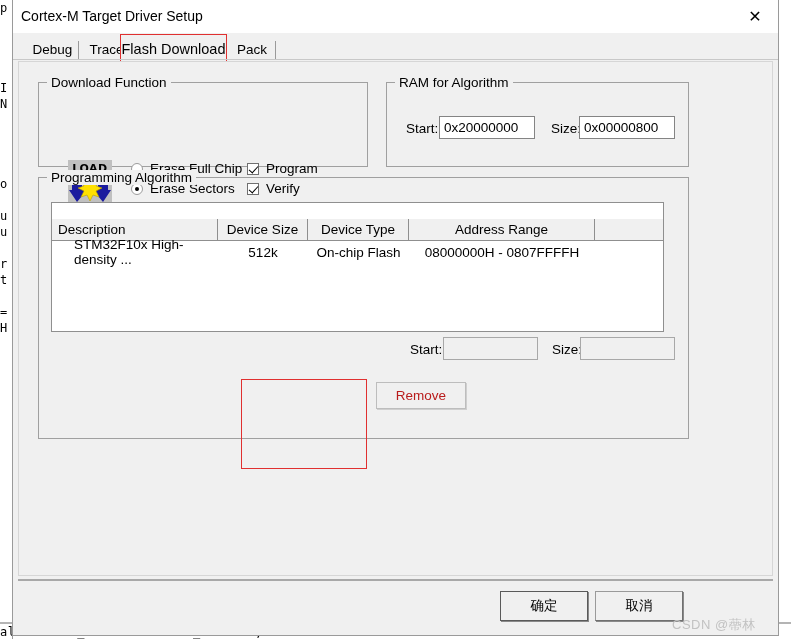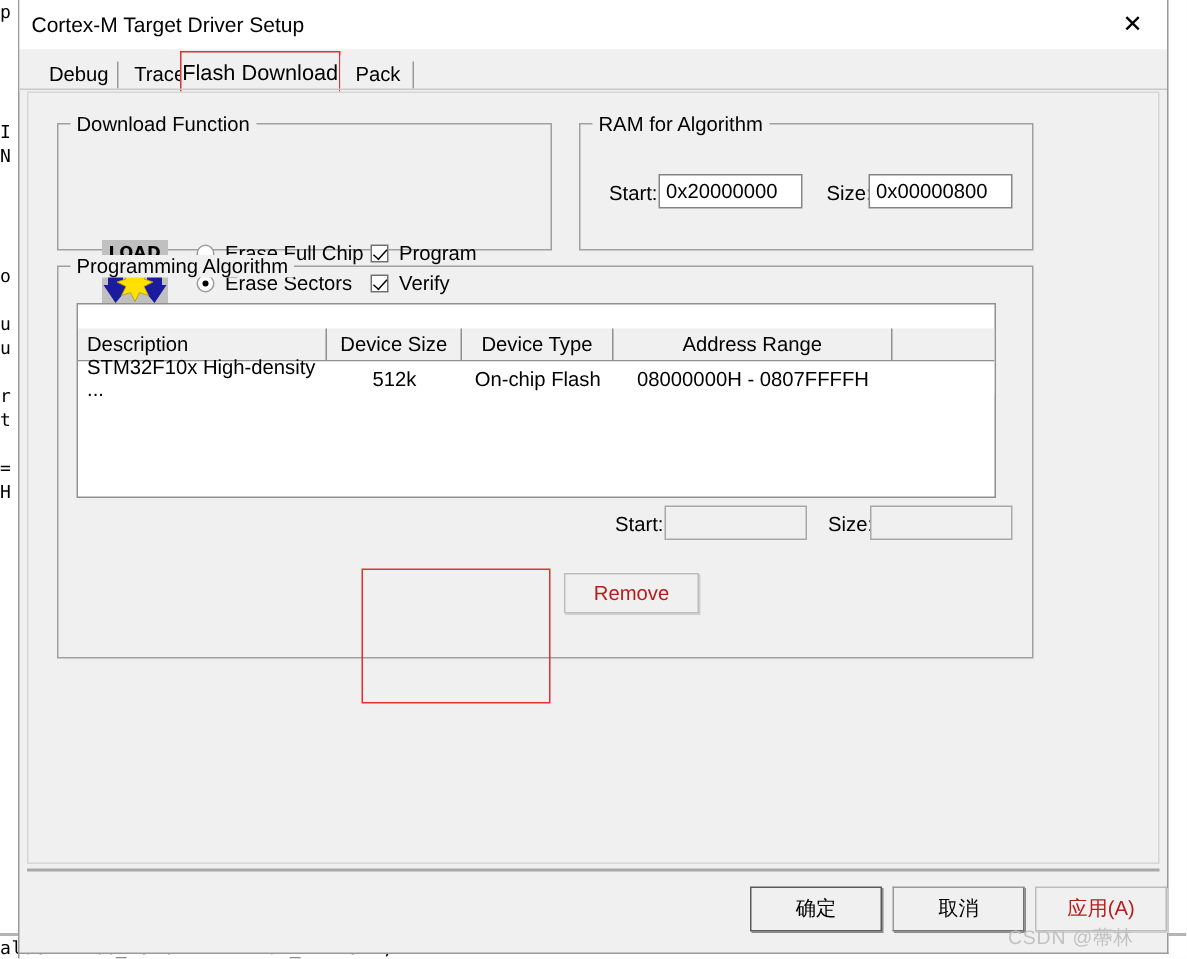--- a/index.html
+++ b/index.html
@@ -283,21 +283,21 @@
     display: flex;
     height: 22px;
     background: #ffffff;
   }
   .algo-row > div {
     font-size: 13.5px;
     color: #000000;
     display: flex;
     align-items: center;
     box-sizing: border-box;
-    padding-left: 6px;
+    padding-left: 22px;
   }
   .algo-row > div.ctr { justify-content: center; padding-left: 0; }
 
   
   .btn {
     position: absolute;
     background: #f0f0f0;
     border: 1px solid #9a9a9a;
     border-right-color: #707070;
     border-bottom-color: #707070;
@@ -478,16 +478,15 @@
     </div>
 
     <div id="add-highlight" style="left:222px; top:317px; width:126px; height:90px;"></div>
 
   </div>
 
   <div id="bottom-sep"></div>
 
   <div class="btn default" style="left:487px; top:591px; width:88px; height:30px;">确定</div>
   <div class="btn" style="left:582px; top:591px; width:88px; height:30px;">取消</div>
-  <div class="btn disabled" style="left:677px; top:591px; width:88px; height:30px;">应用(A)</div>
 </div>
 
 <div id="watermark">CSDN @蔕林</div>
 
 </body></html>

